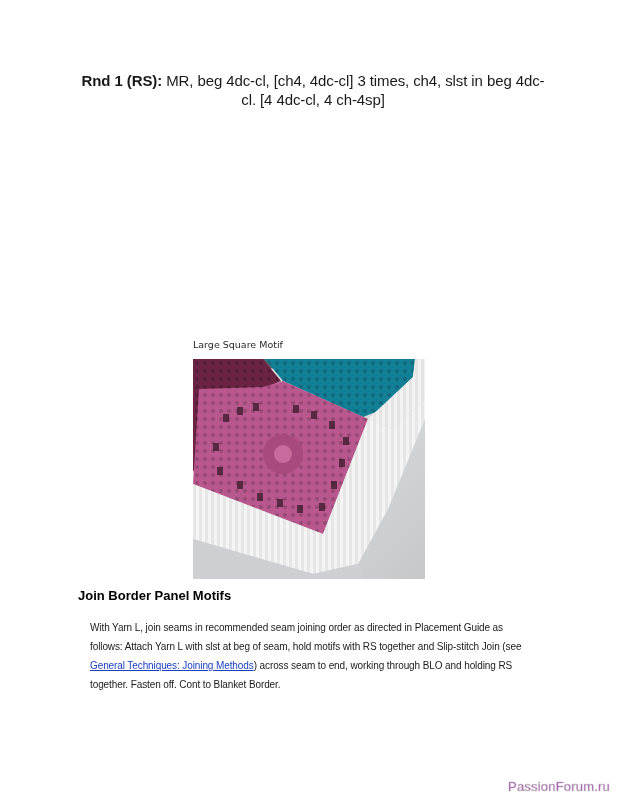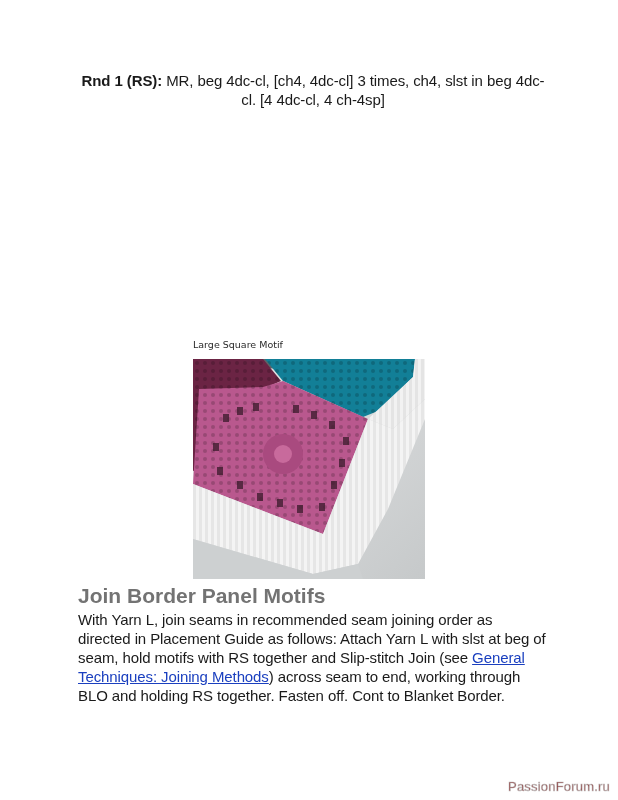--- a/index.html
+++ b/index.html
@@ -56,44 +56,44 @@
     .photo svg {
       display: block;
     }
     .section {
       position: absolute;
       left: 78px;
       top: 586px;
       width: 470px;
     }
     .heading {
-      font-size: 21px;
+      font-size: 13px;
       font-weight: bold;
       margin: 0 0 4px 0;
       line-height: 20px;
-      color: #737373;
+      color: #000000;
     }
     .body-text {
-      font-size: 15px;
+      font-size: 10px;
       line-height: 19px;
-      margin: 0;
+      margin: 12px;
       letter-spacing: -0.1px;
     }
     .link {
       color: #1a3fbf;
       text-decoration: underline;
       cursor: pointer;
     }
     .watermark {
       position: absolute;
       right: 8px;
       bottom: 6px;
       font-family: "Liberation Sans", sans-serif;
       font-size: 13px;
-      color: #7f1d1d;
+      color: #a21caf;
       -webkit-text-stroke: 0.6px #c4c4c4;
       letter-spacing: 0.2px;
     }
   </style>
 </head>
 <body>
 
 <div class="page">
   <p class="para"><b>Rnd 1 (RS):</b><span> MR, beg 4dc-cl, [ch4, 4dc-cl] 3 times, ch4, slst in beg 4dc-cl. [4 4dc-cl, 4 ch-4sp]</span></p>
 </div>

